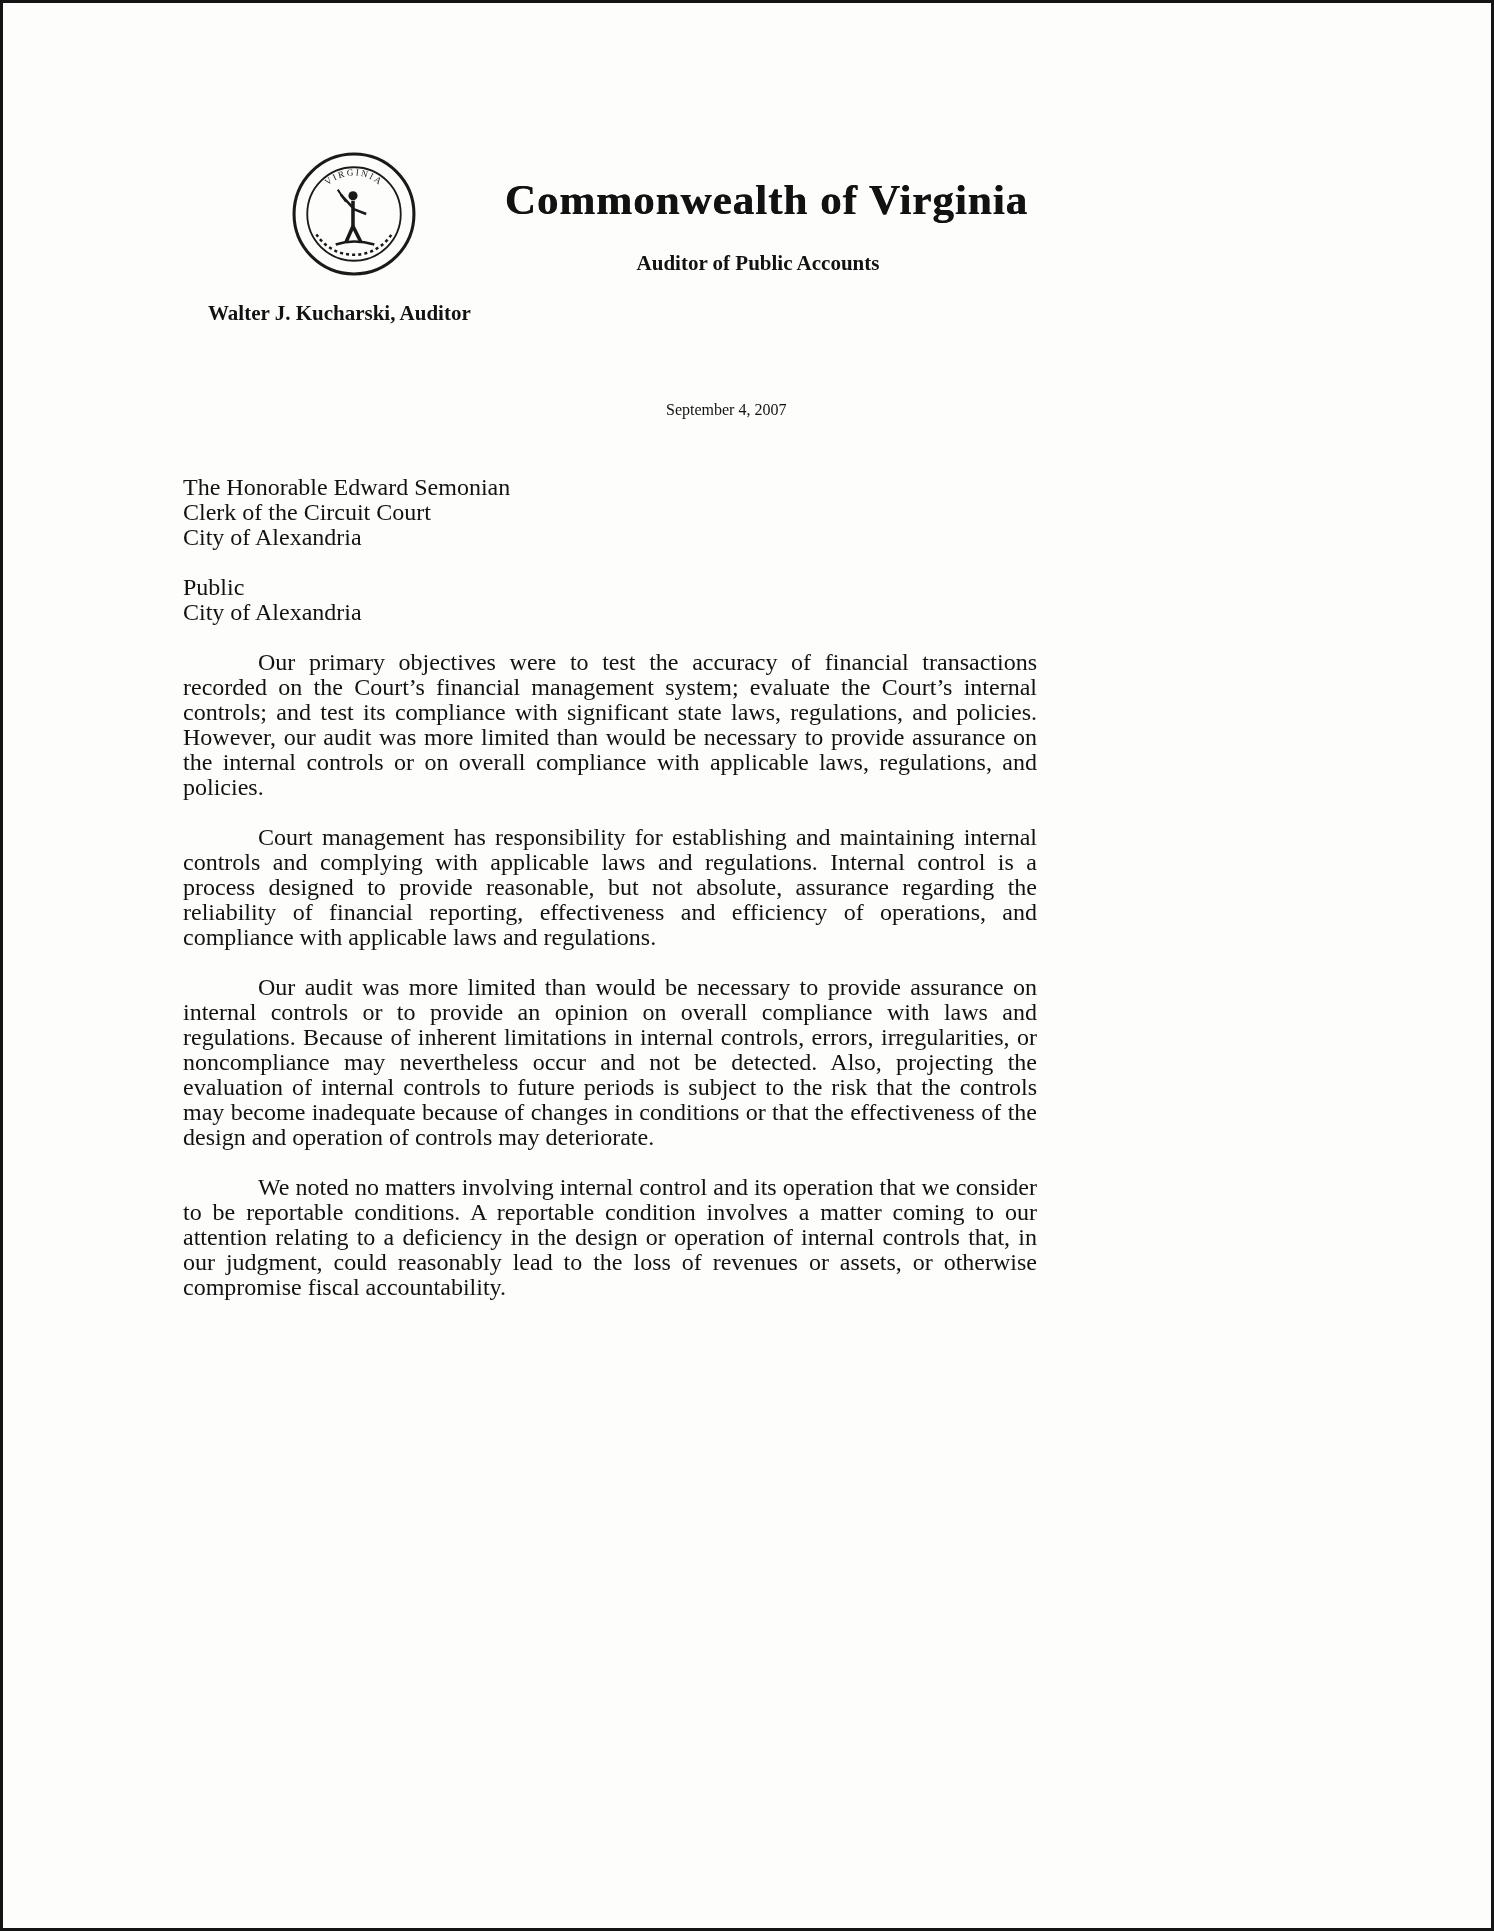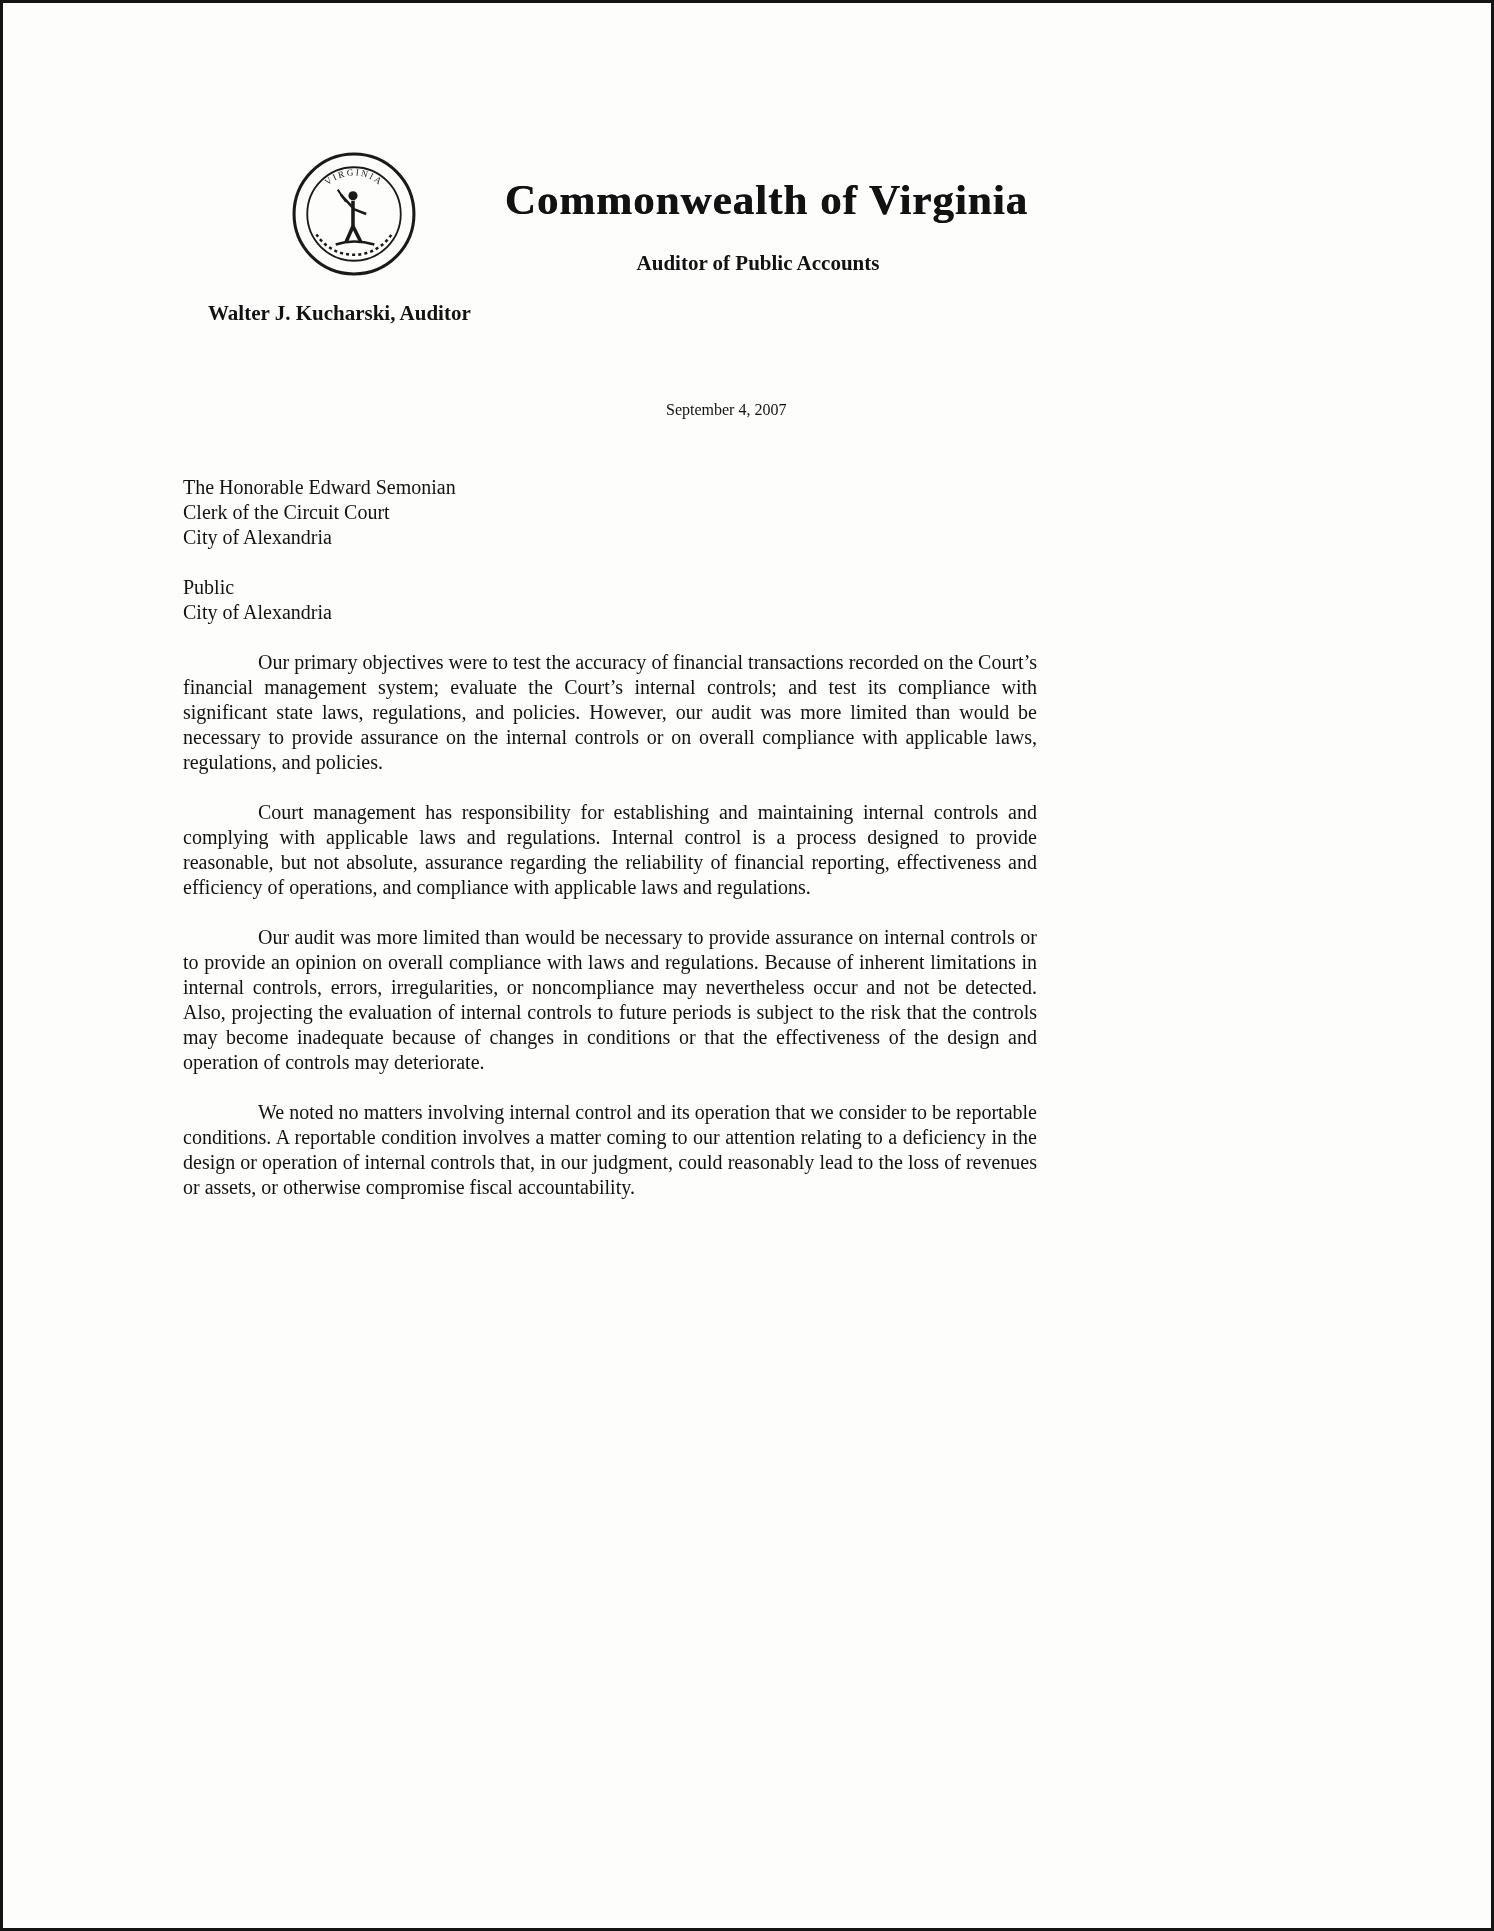--- a/index.html
+++ b/index.html
@@ -67,21 +67,21 @@
     left: 663px;
     top: 398px;
     font-size: 16px;
     white-space: nowrap;
   }
   .letter-body {
     position: absolute;
     left: 180px;
     top: 472px;
     width: 854px;
-    font-size: 20px;
+    font-size: 24px;
     line-height: 25px;
   }
   .recipient-block { margin: 0 0 25px 0; }
   .recipient-block div { white-space: nowrap; }
   .letter-body p {
     margin: 25px 0 0 0;
     text-align: justify;
     text-indent: 75px;
   }
   .letter-body .recipient-block + .recipient-block { margin-top: 0; }

